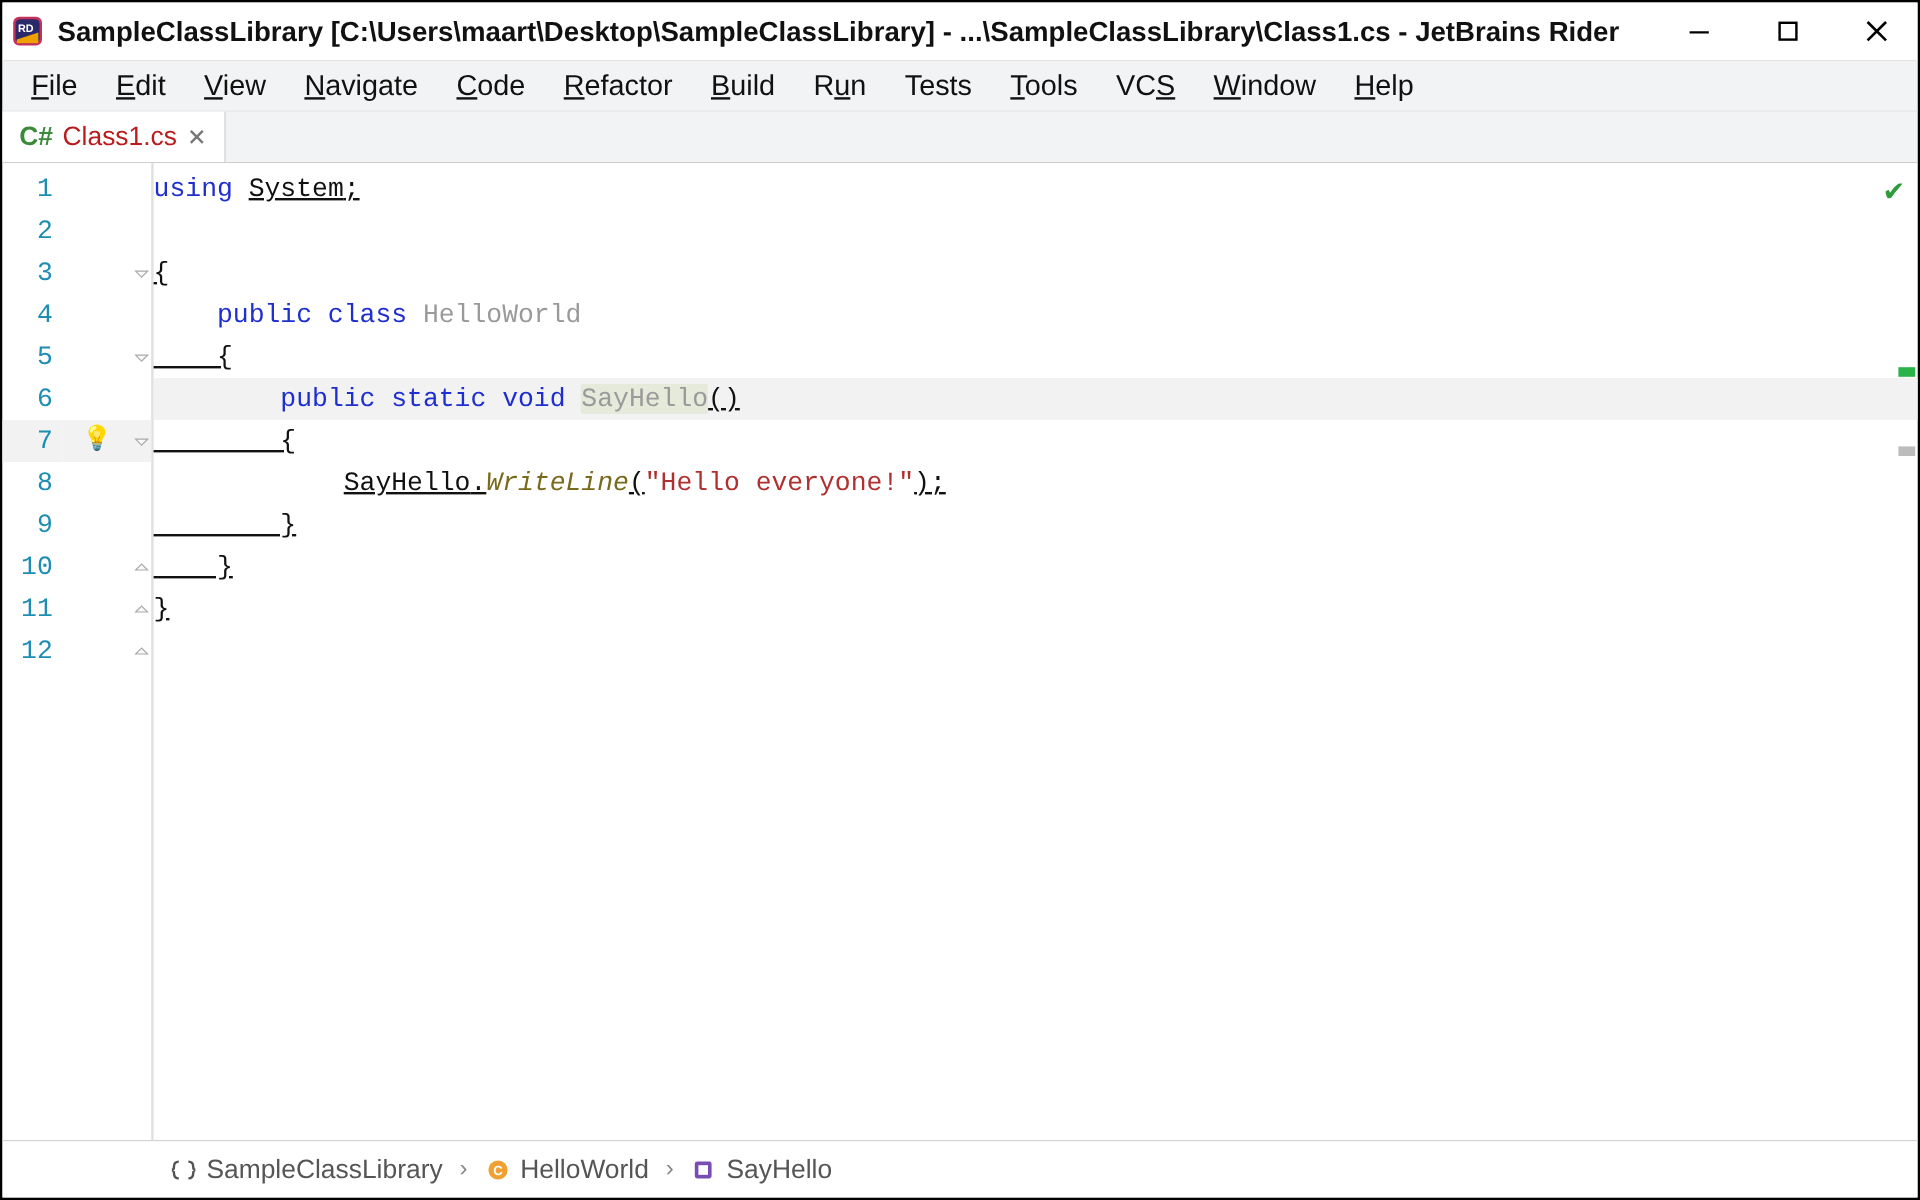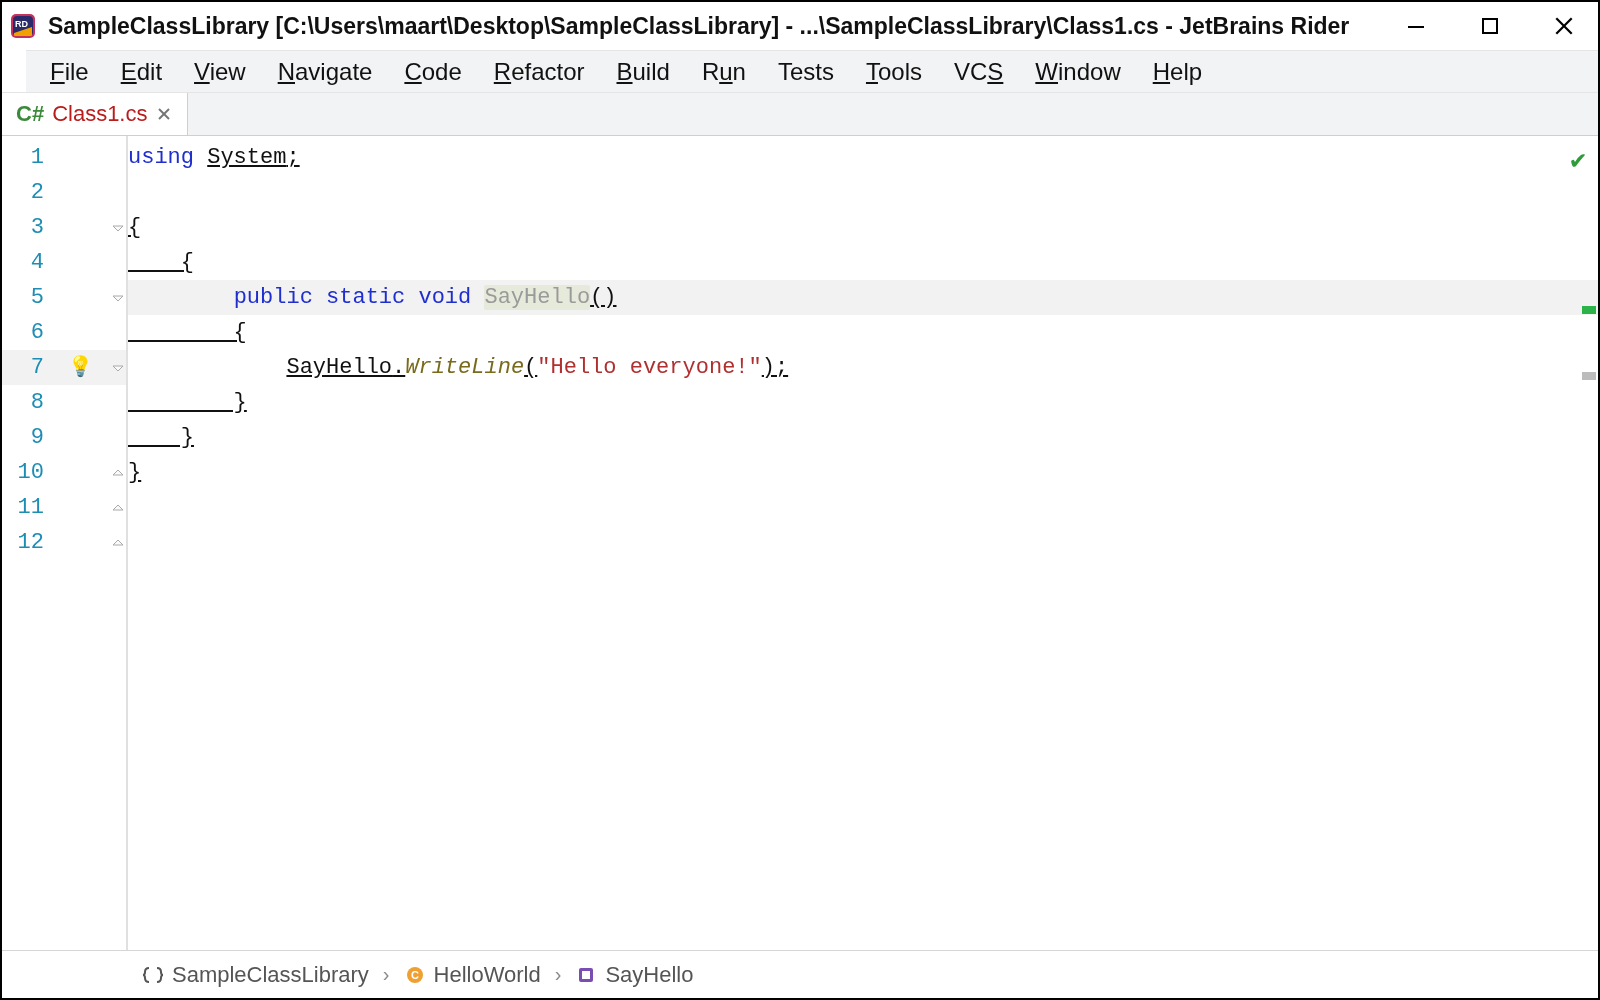--- a/index.html
+++ b/index.html
@@ -8,21 +8,21 @@
 
   
   .title-bar { height: 48px; display: flex; align-items: center; padding: 0 8px; background: #fff; }
   .app-icon { width: 28px; height: 28px; margin-right: 10px; display: flex; align-items: center; justify-content: flex-start; }
   .title-text { font-size: 23px; color: #111; flex: 1; white-space: nowrap; overflow: hidden; font-weight: bold; }
   .win-btns { display: flex; gap: 42px; padding-right: 10px; }
   .win-btn { width: 32px; height: 32px; display: flex; align-items: center; justify-content: center; cursor: pointer; }
   .win-btn svg { stroke: #000; stroke-width: 2; fill: none; }
 
   
-  .menu-bar { height: 42px; display: flex; align-items: center; padding: 0 8px; gap: 0; background: #f2f3f4; border-top: 1px solid #e5e5e5; margin-left: 24px; }
+  .menu-bar { height: 42px; display: flex; align-items: center; padding: 0 8px; gap: 0; background: #f2f3f4; border-top: 1px solid #e5e5e5; }
   .menu-item { padding: 4px 16px; font-size: 24px; color: #111; cursor: pointer; }
   .menu-item .mn { text-decoration: underline; }
 
   
   .tab-bar { height: 44px; display: flex; align-items: stretch; background: #f2f3f4; border-top: 1px solid #e5e5e5; border-bottom: 1px solid #cfcfcf; }
   .tab { background: #fff; border-right: 1px solid #cfcfcf; display: flex; align-items: center; padding: 0 14px; gap: 8px; cursor: pointer; }
   .tab .cs-icon { color: #3a8a3a; font-weight: 700; font-size: 22px; }
   .tab .tab-label { font-size: 22px; color: #b91c1c; }
   .tab .tab-close { width: 18px; height: 18px; display: flex; align-items: center; justify-content: center; cursor: pointer; }
   .tab .tab-close svg { stroke: #777; stroke-width: 2; }
@@ -195,20 +195,21 @@
   <div class="code-col">
     <span class="status-check">✔</span>
     <div class="marker-bar">
       <div class="marker green" style="top:170px"></div>
       <div class="marker gray" style="top:236px"></div>
     </div>
 
     <div class="line"><span class="kw">using </span><span class="plain">System</span><span class="plain">;</span></div>
     <div class="line"></div>
     <div class="line"><span class="plain">{</span></div>
+    <div class="line"><span>    </span><span class="kw">public class </span><span class="dim">HelloWorld</span></div>
     <div class="line"><span class="plain">    {</span></div>
     <div class="line hl"><span>        </span><span class="kw">public static void </span><span class="dim sel">SayHello</span><span class="plain">()</span></div>
     <div class="line"><span class="plain">        {</span></div>
     <div class="line"><span>            </span><span class="plain">SayHello</span><span class="plain">.</span><span class="method">WriteLine</span><span class="plain">(</span><span class="str">"Hello everyone!"</span><span class="plain">);</span></div>
     <div class="line"><span class="plain">        }</span></div>
     <div class="line"><span class="plain">    }</span></div>
     <div class="line"><span class="plain">}</span></div>
   </div>
 </div>
 

